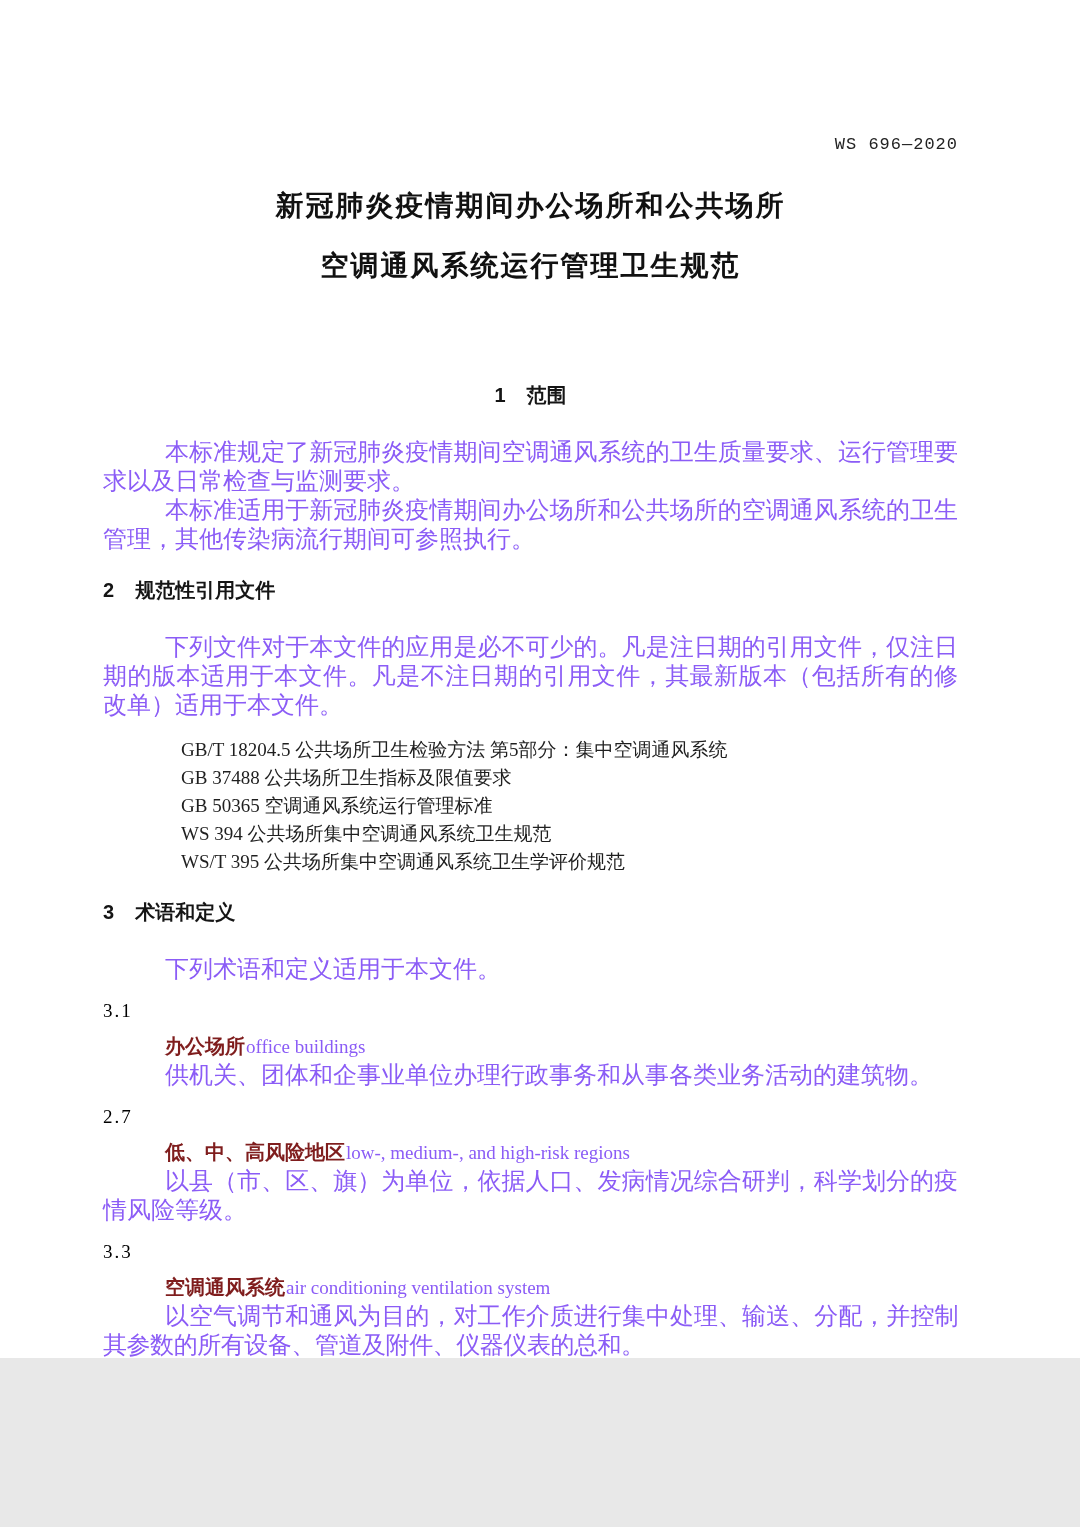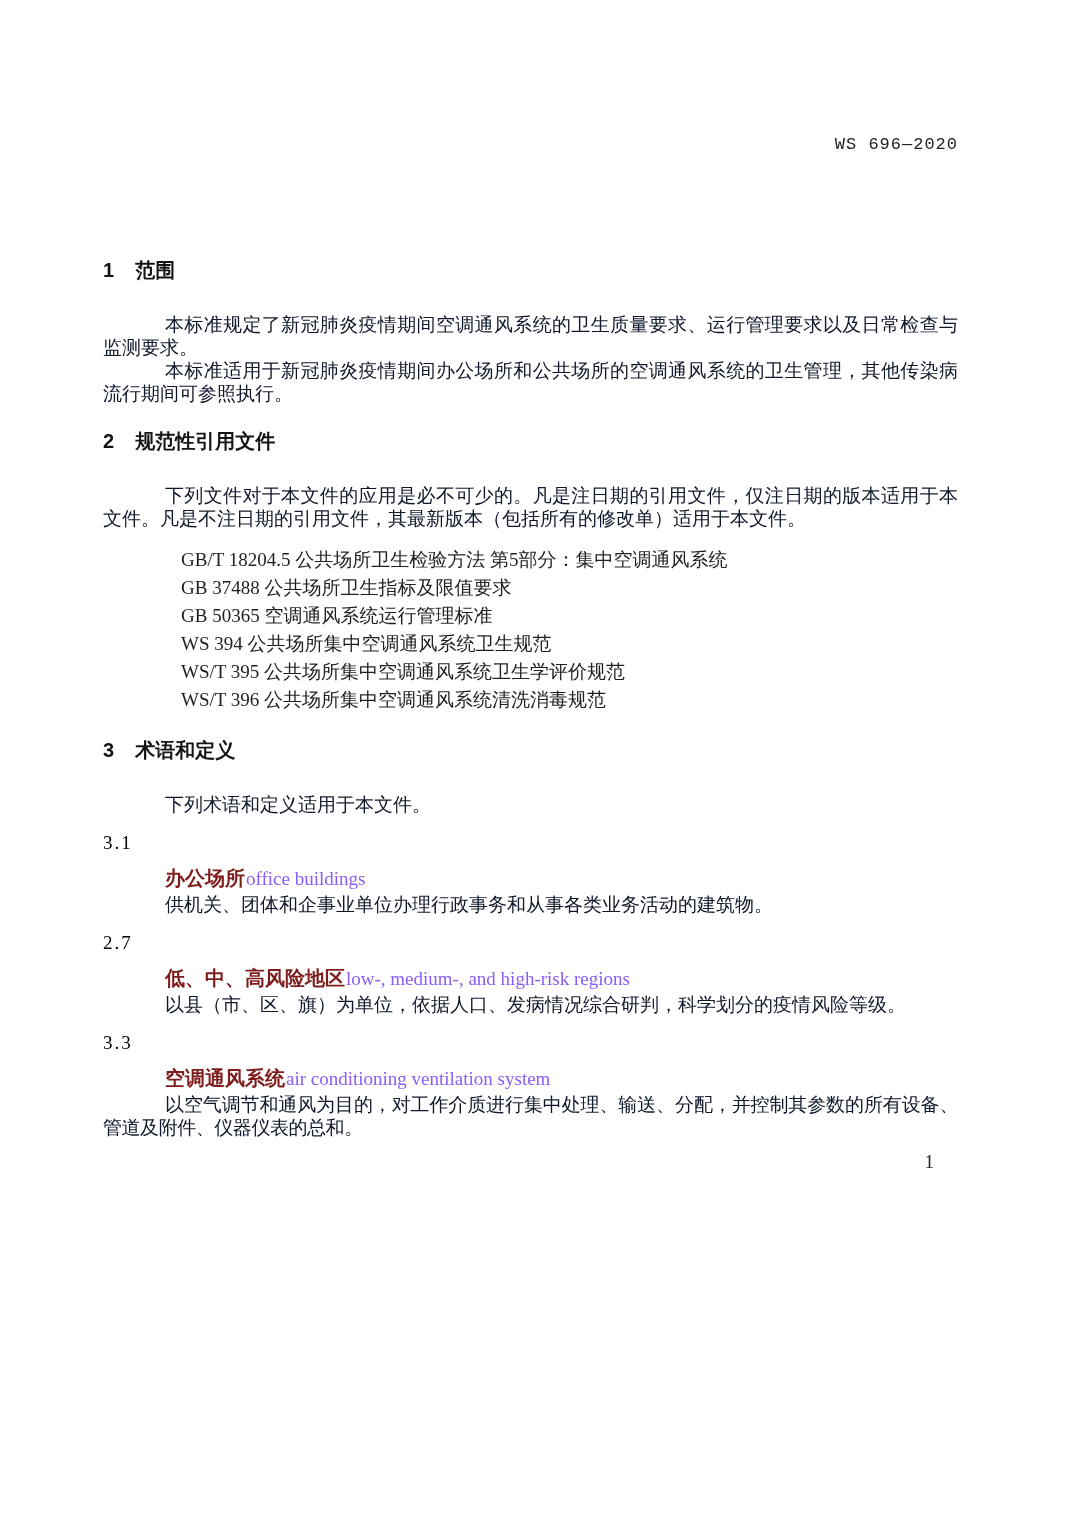--- a/index.html
+++ b/index.html
@@ -3,21 +3,21 @@
 <meta charset="utf-8">
 <style>
   html, body {
     margin: 0;
     padding: 0;
     background: #e8e8e8;
   }
   .page {
     position: relative;
     width: 1080px;
-    height: 1527px;
+    height: 1358px;
     margin: 0 auto;
     background: #ffffff;
     color: #1f1f1f;
     font-family: "Liberation Serif", "DejaVu Serif", serif;
     overflow: hidden;
     box-sizing: border-box;
   }
   .content {
     padding: 0 122px 0 103px;
   }
@@ -44,31 +44,31 @@
   .title-line + .title-line { margin-top: 32px; }
   
   h2.sec-h {
     margin: 26px 0 33px 0;
     font-family: "Liberation Sans", "DejaVu Sans", sans-serif;
     font-weight: bold;
     font-size: 20px;
     line-height: 20px;
     color: #151515;
   }
-  h2.sec-h.first { margin-top: 105px; }
+  h2.sec-h.first { margin-top: 105px; text-align: center; }
   .h-num { display: inline-block; }
   .h-txt { margin-left: 21px; }
   
   p.para {
     margin: 0;
-    font-size: 19px;
-    line-height: 23px;
+    font-size: 24px;
+    line-height: 29px;
     text-align: justify;
     text-indent: 62px;
-    color: #0f172a;
+    color: #8b5cf6;
   }
   p.para.tight { letter-spacing: -0.45px; }
   
   .ref-list { margin: 16px; }
   .ref {
     margin-left: 62px;
     font-size: 19px;
     line-height: 28px;
     white-space: nowrap;
     color: #1f1f1f;
@@ -109,41 +109,44 @@
   }
 </style>
 </head>
 <body>
 
 <div class="page">
   <div class="content">
 
     <div class="doc-code">WS 696—2020</div>
 
+    <h1 class="doc-title">
+      <span class="title-line">新冠肺炎疫情期间办公场所和公共场所</span>
+      <span class="title-line">空调通风系统运行管理卫生规范</span>
+    </h1>
 
     <section>
       <h2 class="sec-h first">
         <span class="h-num">1</span><span class="h-txt">范围</span>
       </h2>
       <p class="para">本标准规定了新冠肺炎疫情期间空调通风系统的卫生质量要求、运行管理要求以及日常检查与监测要求。</p>
       <p class="para">本标准适用于新冠肺炎疫情期间办公场所和公共场所的空调通风系统的卫生管理，其他传染病流行期间可参照执行。</p>
     </section>
 
     <section>
       <h2 class="sec-h">
         <span class="h-num">2</span><span class="h-txt">规范性引用文件</span>
       </h2>
       <p class="para">下列文件对于本文件的应用是必不可少的。凡是注日期的引用文件，仅注日期的版本适用于本文件。凡是不注日期的引用文件，其最新版本（包括所有的修改单）适用于本文件。</p>
       <div class="ref-list">
         <div class="ref">GB/T 18204.5 公共场所卫生检验方法 第5部分：集中空调通风系统</div>
         <div class="ref">GB 37488 公共场所卫生指标及限值要求</div>
         <div class="ref">GB 50365 空调通风系统运行管理标准</div>
         <div class="ref">WS 394 公共场所集中空调通风系统卫生规范</div>
         <div class="ref">WS/T 395 公共场所集中空调通风系统卫生学评价规范</div>
-        <div class="ref">WS/T 396 公共场所集中空调通风系统清洗消毒规范</div>
       </div>
     </section>
 
     <section>
       <h2 class="sec-h">
         <span class="h-num">3</span><span class="h-txt">术语和定义</span>
       </h2>
       <p class="para">下列术语和定义适用于本文件。</p>
 
       <div class="term-block">

